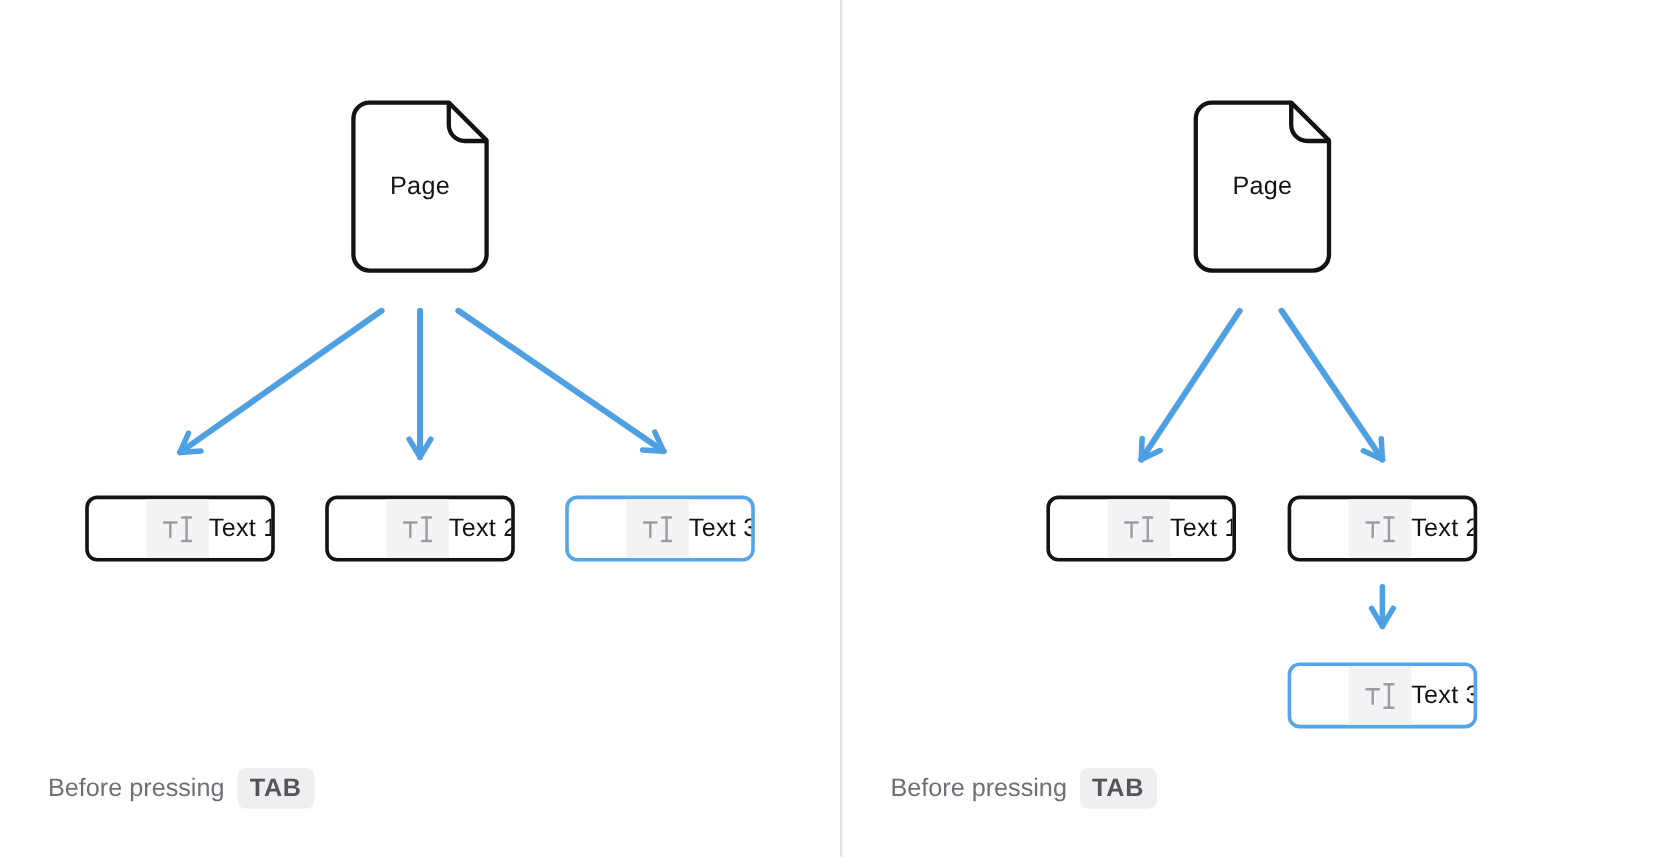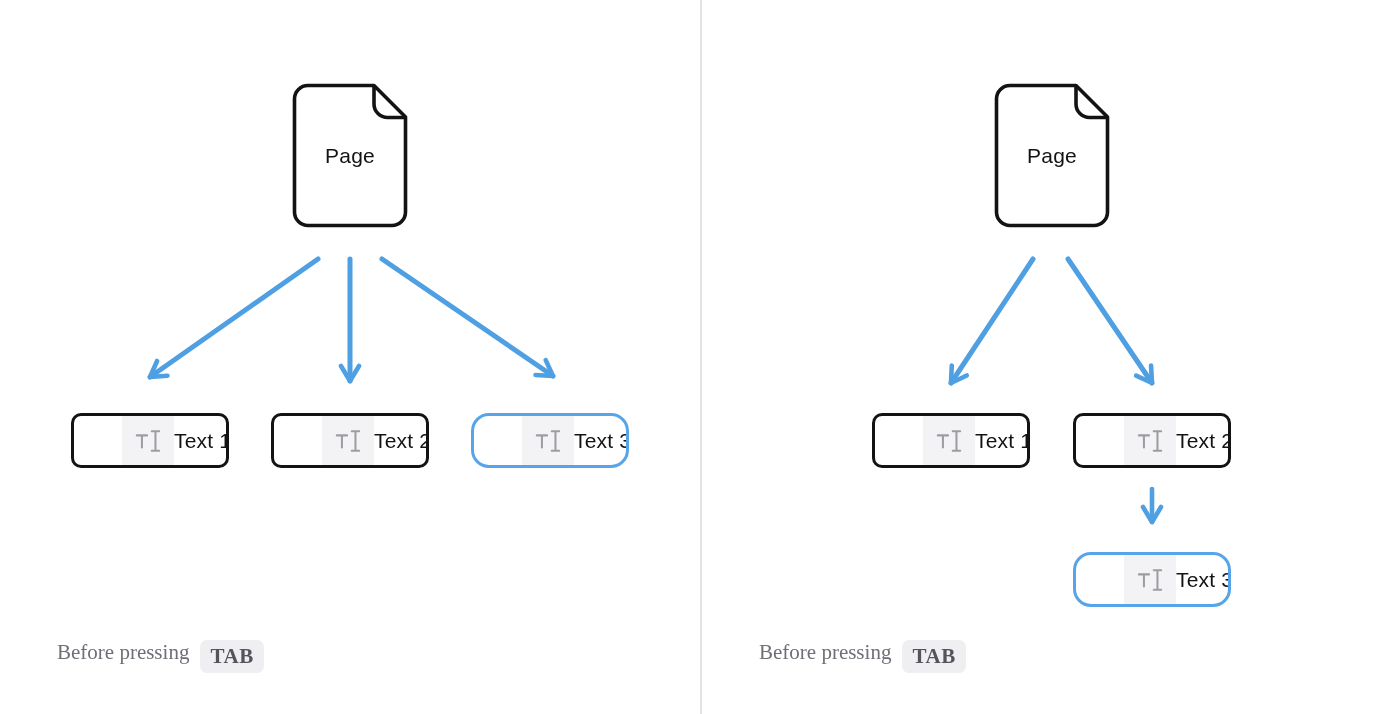--- a/index.html
+++ b/index.html
@@ -32,21 +32,21 @@
   }
 
   
   .block {
     position: absolute; top: 413px;
     width: 158px; height: 55px; box-sizing: border-box;
     background: #ffffff;
     border: 3.5px solid #131313; border-radius: 10px;
     display: flex; overflow: hidden; padding-left: 48px;
   }
-  .block.selected { border-color: #57a5e8; border-radius: 18px; }
+  .block.selected { border-color: #57a5e8; }
   .icon-cell {
     flex: 0 0 52px; width: 52px;
     background: #f3f3f5;
     display: flex; align-items: center; justify-content: center;
   }
   .label-cell {
     flex: 1;
     display: flex; align-items: center; justify-content: center;
     font-size: 21px; color: #131313; letter-spacing: 0.2px;
     white-space: nowrap;
@@ -54,23 +54,23 @@
 
   .b-pos1 { left: 71px; }
   .b-pos2 { left: 271px; }
   .b-pos3 { left: 471px; }
   .b-pos1r { left: 170px; }
   .b-pos2r { left: 371px; }
   .b-pos3r { left: 371px; top: 552px; }
 
   
   .caption {
-    position: absolute; left: 57px; top: 640px; height: 33px;
-    display: flex; gap: 11px;
-    font-size: 21px; color: #6e6f77; font-family: Liberation Serif, serif;
+    position: absolute; left: 40px; top: 640px; height: 33px;
+    display: flex; align-items: center; gap: 11px;
+    font-size: 21px; color: #6e6f77;
   }
   .kbd {
     display: inline-flex; align-items: center; justify-content: center;
     background: #efeff2; color: #54555c;
     font-size: 21px; font-weight: bold; letter-spacing: 0.6px;
     padding: 5px 10px; border-radius: 7px;
   }
 </style>
 </head>
 <body>

